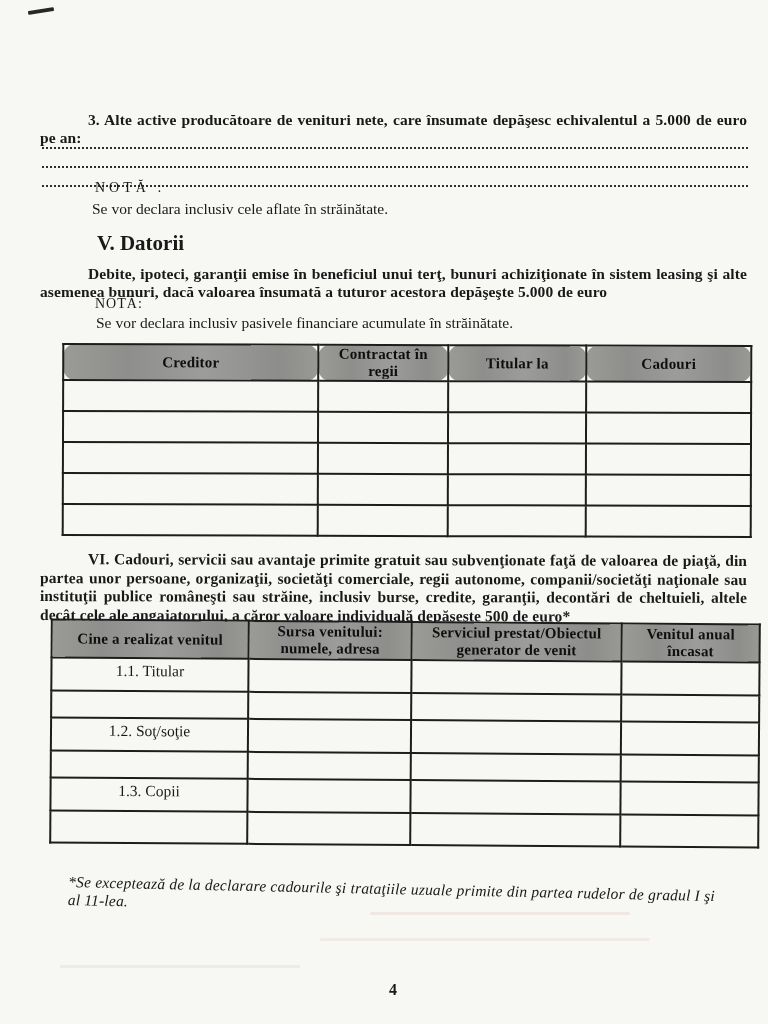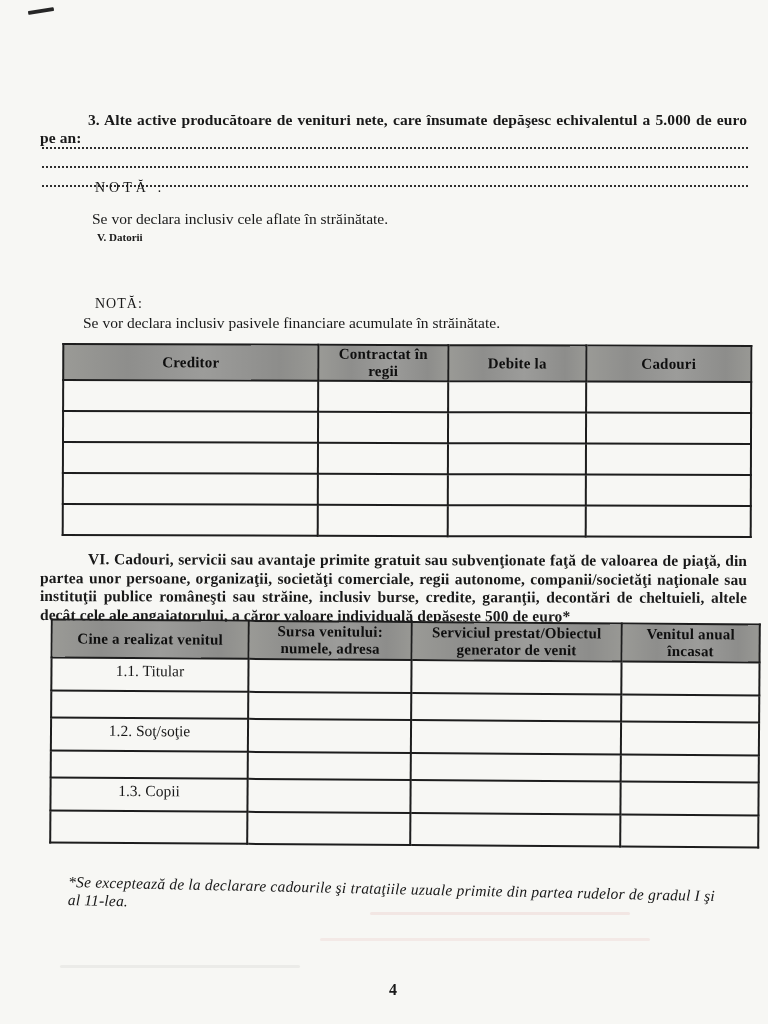--- a/index.html
+++ b/index.html
@@ -19,46 +19,46 @@
 
   .tickmark{position:absolute;left:28px;top:9px;width:26px;height:4px;background:#262626;transform:rotate(-9deg);border-radius:1px;}
 
   .para{
     position:absolute;left:40px;width:707px;
     font-weight:bold;font-size:15.5px;line-height:18.5px;
     text-align:justify;text-indent:48px;
     letter-spacing:0.1px;
   }
   #sec3-para{top:95px;}
-  #secV-title{position:absolute;left:97px;top:231px;font-weight:bold;font-size:11px;}
+  #secV-title{position:absolute;left:97px;top:231px;font-weight:bold;font-size:21px;}
   #secV-para{top:249px;}
   #secVI-para{top:535px;transform:rotate(0.15deg);}
 
   .dotted-block{position:absolute;left:42px;top:130px;width:706px;}
   .dotted-line{height:17px;border-bottom:2px dotted #2e2e2e;}
 
   .nota{position:absolute;left:95px;font-size:15.5px;font-weight:normal;}
   .nota-label{font-size:14px;}
   #nota1-label{top:180px;letter-spacing:4px;}
-  #nota1-text{top:210px;left:92px;}
+  #nota1-text{top:200px;left:92px;}
   #nota2-label{top:296px;letter-spacing:1px;text-align:right;}
-  #nota2-text{top:314px;left:83px;text-align:right;}
+  #nota2-text{top:314px;left:96px;text-align:right;}
 
   table{border-collapse:collapse;table-layout:fixed;}
   td,th{border:2px solid #1d1d1d;padding:0 4px;overflow:hidden;}
   th{
     background:linear-gradient(90deg,#9a9a96 0%,#8e8e8c 25%,#9c9c9a 55%,#8d8d8b 85%,#989894 100%);
     color:#0f0f0f;font-weight:bold;font-size:15px;line-height:17px;
     text-align:center;vertical-align:middle;white-space:pre-line;
     letter-spacing:0.2px;
   }
   td{vertical-align:top;font-weight:normal;font-size:15.5px;text-align:center;padding-top:3px;}
 
   #table1{position:absolute;left:62px;top:344px;width:688px;transform:rotate(0.18deg);}
-  #table1 th{height:27px;}
+  #table1 th{height:27px;border-radius:12px;}
   #table1 td{height:26px;}
 
   #table2{position:absolute;left:50px;top:621px;width:708px;transform:rotate(0.42deg);}
   #table2 th{height:36px;}
 
   #footnote{
     position:absolute;left:68px;top:873px;width:660px;
     font-style:italic;font-size:15.5px;
     transform:rotate(1.25deg);transform-origin:left center;
     letter-spacing:0.2px;
@@ -77,36 +77,37 @@
   <div class="dotted-block">
     <div class="dotted-line"></div>
     <div class="dotted-line"></div>
     <div class="dotted-line"></div>
   </div>
 
   <div class="nota nota-label" id="nota1-label">NOTĂ :</div>
   <div class="nota" id="nota1-text">Se vor declara inclusiv cele aflate în străinătate.</div>
 
   <div id="secV-title">V. Datorii</div>
+  <p class="para" id="secV-para">Debite, ipoteci, garanţii emise în beneficiul unui terţ, bunuri achiziţionate în sistem leasing şi alte asemenea bunuri, dacă valoarea însumată a tuturor acestora depăşeşte 5.000 de euro</p>
 
   <div class="nota nota-label" id="nota2-label">NOTĂ:</div>
   <div class="nota" id="nota2-text">Se vor declara inclusiv pasivele financiare acumulate în străinătate.</div>
 
   <table id="table1">
     <colgroup>
       <col style="width:255px">
         <col style="width:130px">
         <col style="width:138px">
         <col style="width:165px">
     </colgroup>
     <tbody>
         <tr>
       <th>Creditor</th>
       <th>Contractat în regii</th>
-      <th>Debite la</th>
+      <th>Titular la</th>
       <th>Cadouri</th>
     </tr>
     <tr>
           <td></td>
           <td></td>
           <td></td>
           <td></td>
         </tr>
     <tr>
           <td></td>

